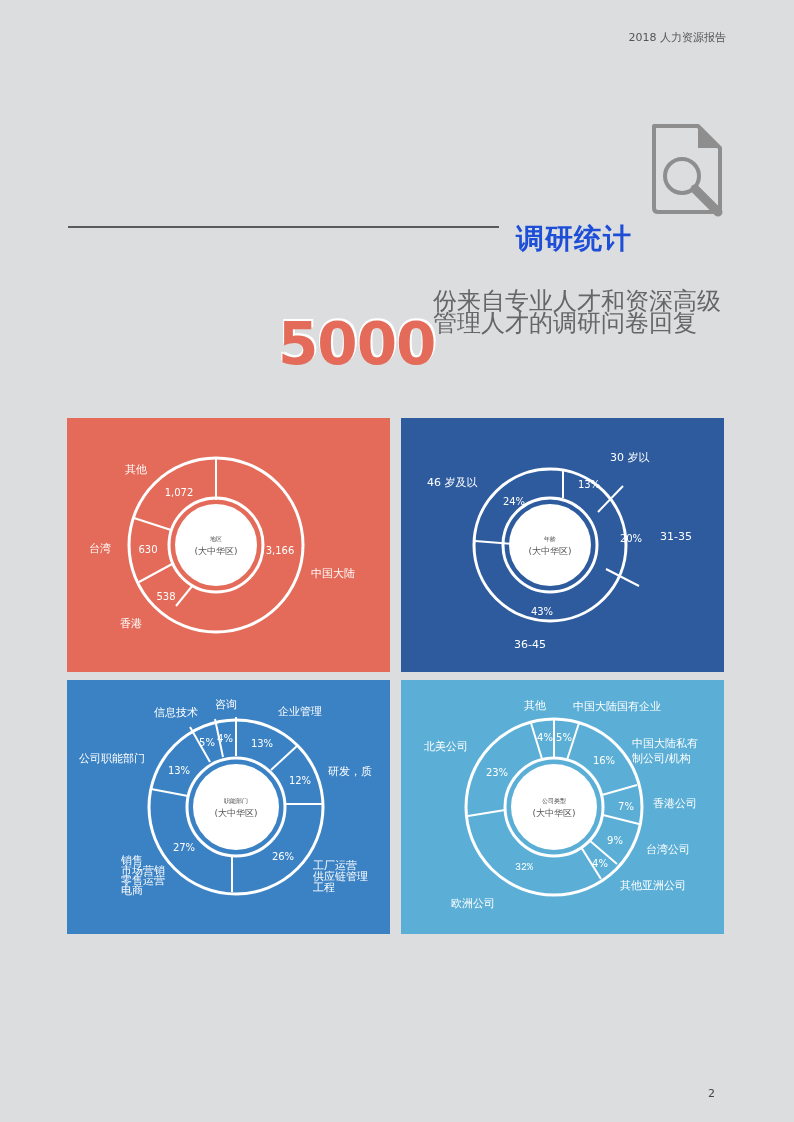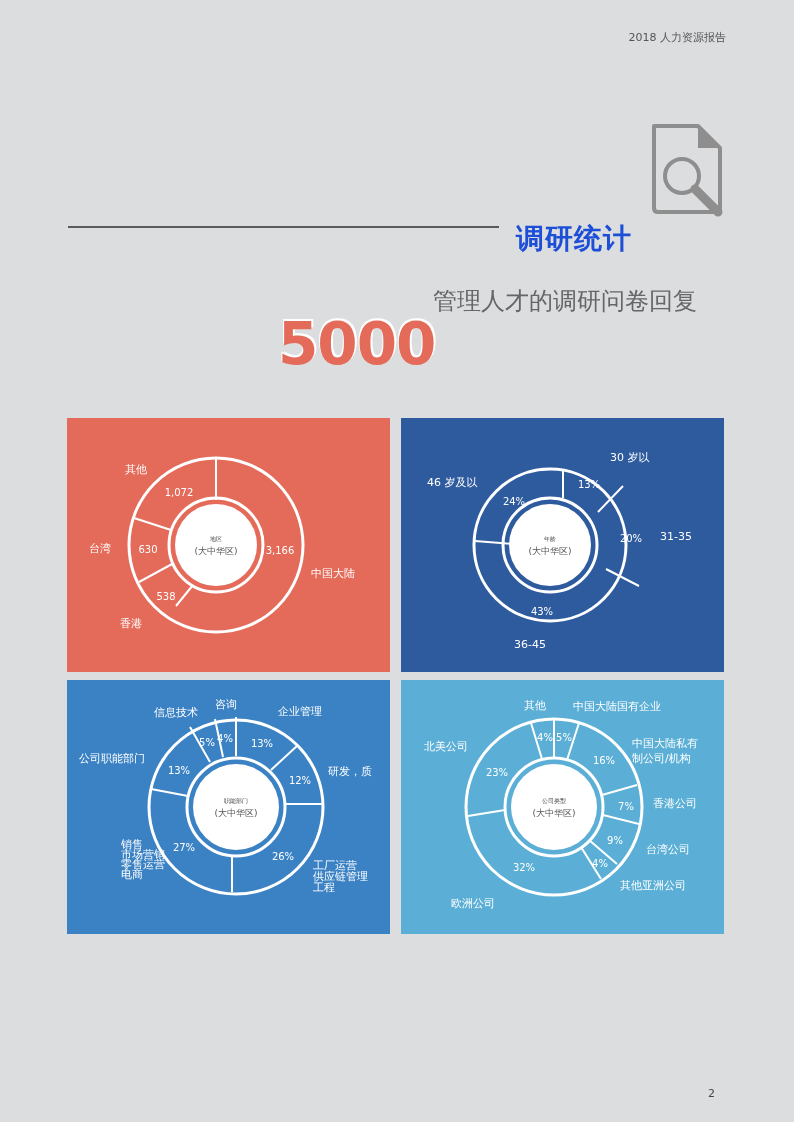--- a/index.html
+++ b/index.html
@@ -36,20 +36,21 @@
   <path d="M50 4 V26 H72 Z" fill="#8e8e8e"></path>
   <circle cx="34" cy="54" r="17" fill="none" stroke="#8e8e8e" stroke-width="4"></circle>
   <line x1="47" y1="67" x2="70" y2="90" stroke="#8e8e8e" stroke-width="9" stroke-linecap="round"></line>
 </svg>
 
 <div class="rule"></div>
 <div class="section-title">调研统计</div>
 
 <div class="big-num">5000</div>
 <div class="subtitle">
+  <div>份来自专业人才和资深高级</div>
   <div>管理人才的调研问卷回复</div>
 </div>
 
 <div class="panel" style="left:67px; top:418px; background:#E46B59;">
   <svg width="323" height="254">
     <g stroke="#fff" fill="none">
       <circle cx="149" cy="127" r="87" stroke-width="3"></circle>
       <circle cx="149" cy="127" r="47" stroke-width="3"></circle>
       <circle cx="149" cy="127" r="41" fill="#fff" stroke="none"></circle>
       <line x1="149" y1="40" x2="149" y2="82" stroke-width="2"></line>
@@ -117,21 +118,21 @@
     <div class="small">职能部门</div>
     <div>(大中华区)</div>
   </div>
   <div class="lbl" style="left:211px; top:24px;">企业管理</div>
   <div class="lbl" style="left:261px; top:84px;">研发，质</div>
   <div class="lbl" style="left:246px; top:180px; line-height:11px;">
     <div>工厂运营</div>
     <div>供应链管理</div>
     <div>工程</div>
   </div>
-  <div class="lbl" style="left:54px; top:160px; line-height:10px;">
+  <div class="lbl" style="left:54px; top:176px; line-height:10px;">
     <div>销售</div>
     <div>市场营销</div>
     <div>零售运营</div>
     <div>电商</div>
   </div>
   <div class="lbl" style="left:12px; top:71px;">公司职能部门</div>
   <div class="lbl" style="left:87px; top:25px;">信息技术</div>
   <div class="lbl" style="left:148px; top:17px;">咨询</div>
   <div class="pct" style="left:195px; top:63px;">13%</div>
   <div class="pct" style="left:233px; top:100px;">12%</div>
@@ -171,18 +172,18 @@
   <div class="lbl" style="left:245px; top:162px;">台湾公司</div>
   <div class="lbl" style="left:219px; top:198px;">其他亚洲公司</div>
   <div class="lbl" style="left:50px; top:216px;">欧洲公司</div>
   <div class="lbl" style="left:23px; top:59px;">北美公司</div>
   <div class="lbl" style="left:123px; top:18px;">其他</div>
   <div class="pct" style="left:163px; top:57px;">5%</div>
   <div class="pct" style="left:203px; top:80px;">16%</div>
   <div class="pct" style="left:225px; top:126px;">7%</div>
   <div class="pct" style="left:214px; top:160px;">9%</div>
   <div class="pct" style="left:199px; top:183px;">4%</div>
-  <div class="pct" style="left:123px; top:187px;">32%</div>
+  <div class="pct" style="left:123px; top:187px;font-family:Liberation Mono, monospace;">32%</div>
   <div class="pct" style="left:96px; top:92px;">23%</div>
   <div class="pct" style="left:144px; top:57px;">4%</div>
 </div>
 
 <div class="page-num">2</div>
 
 </body></html>

